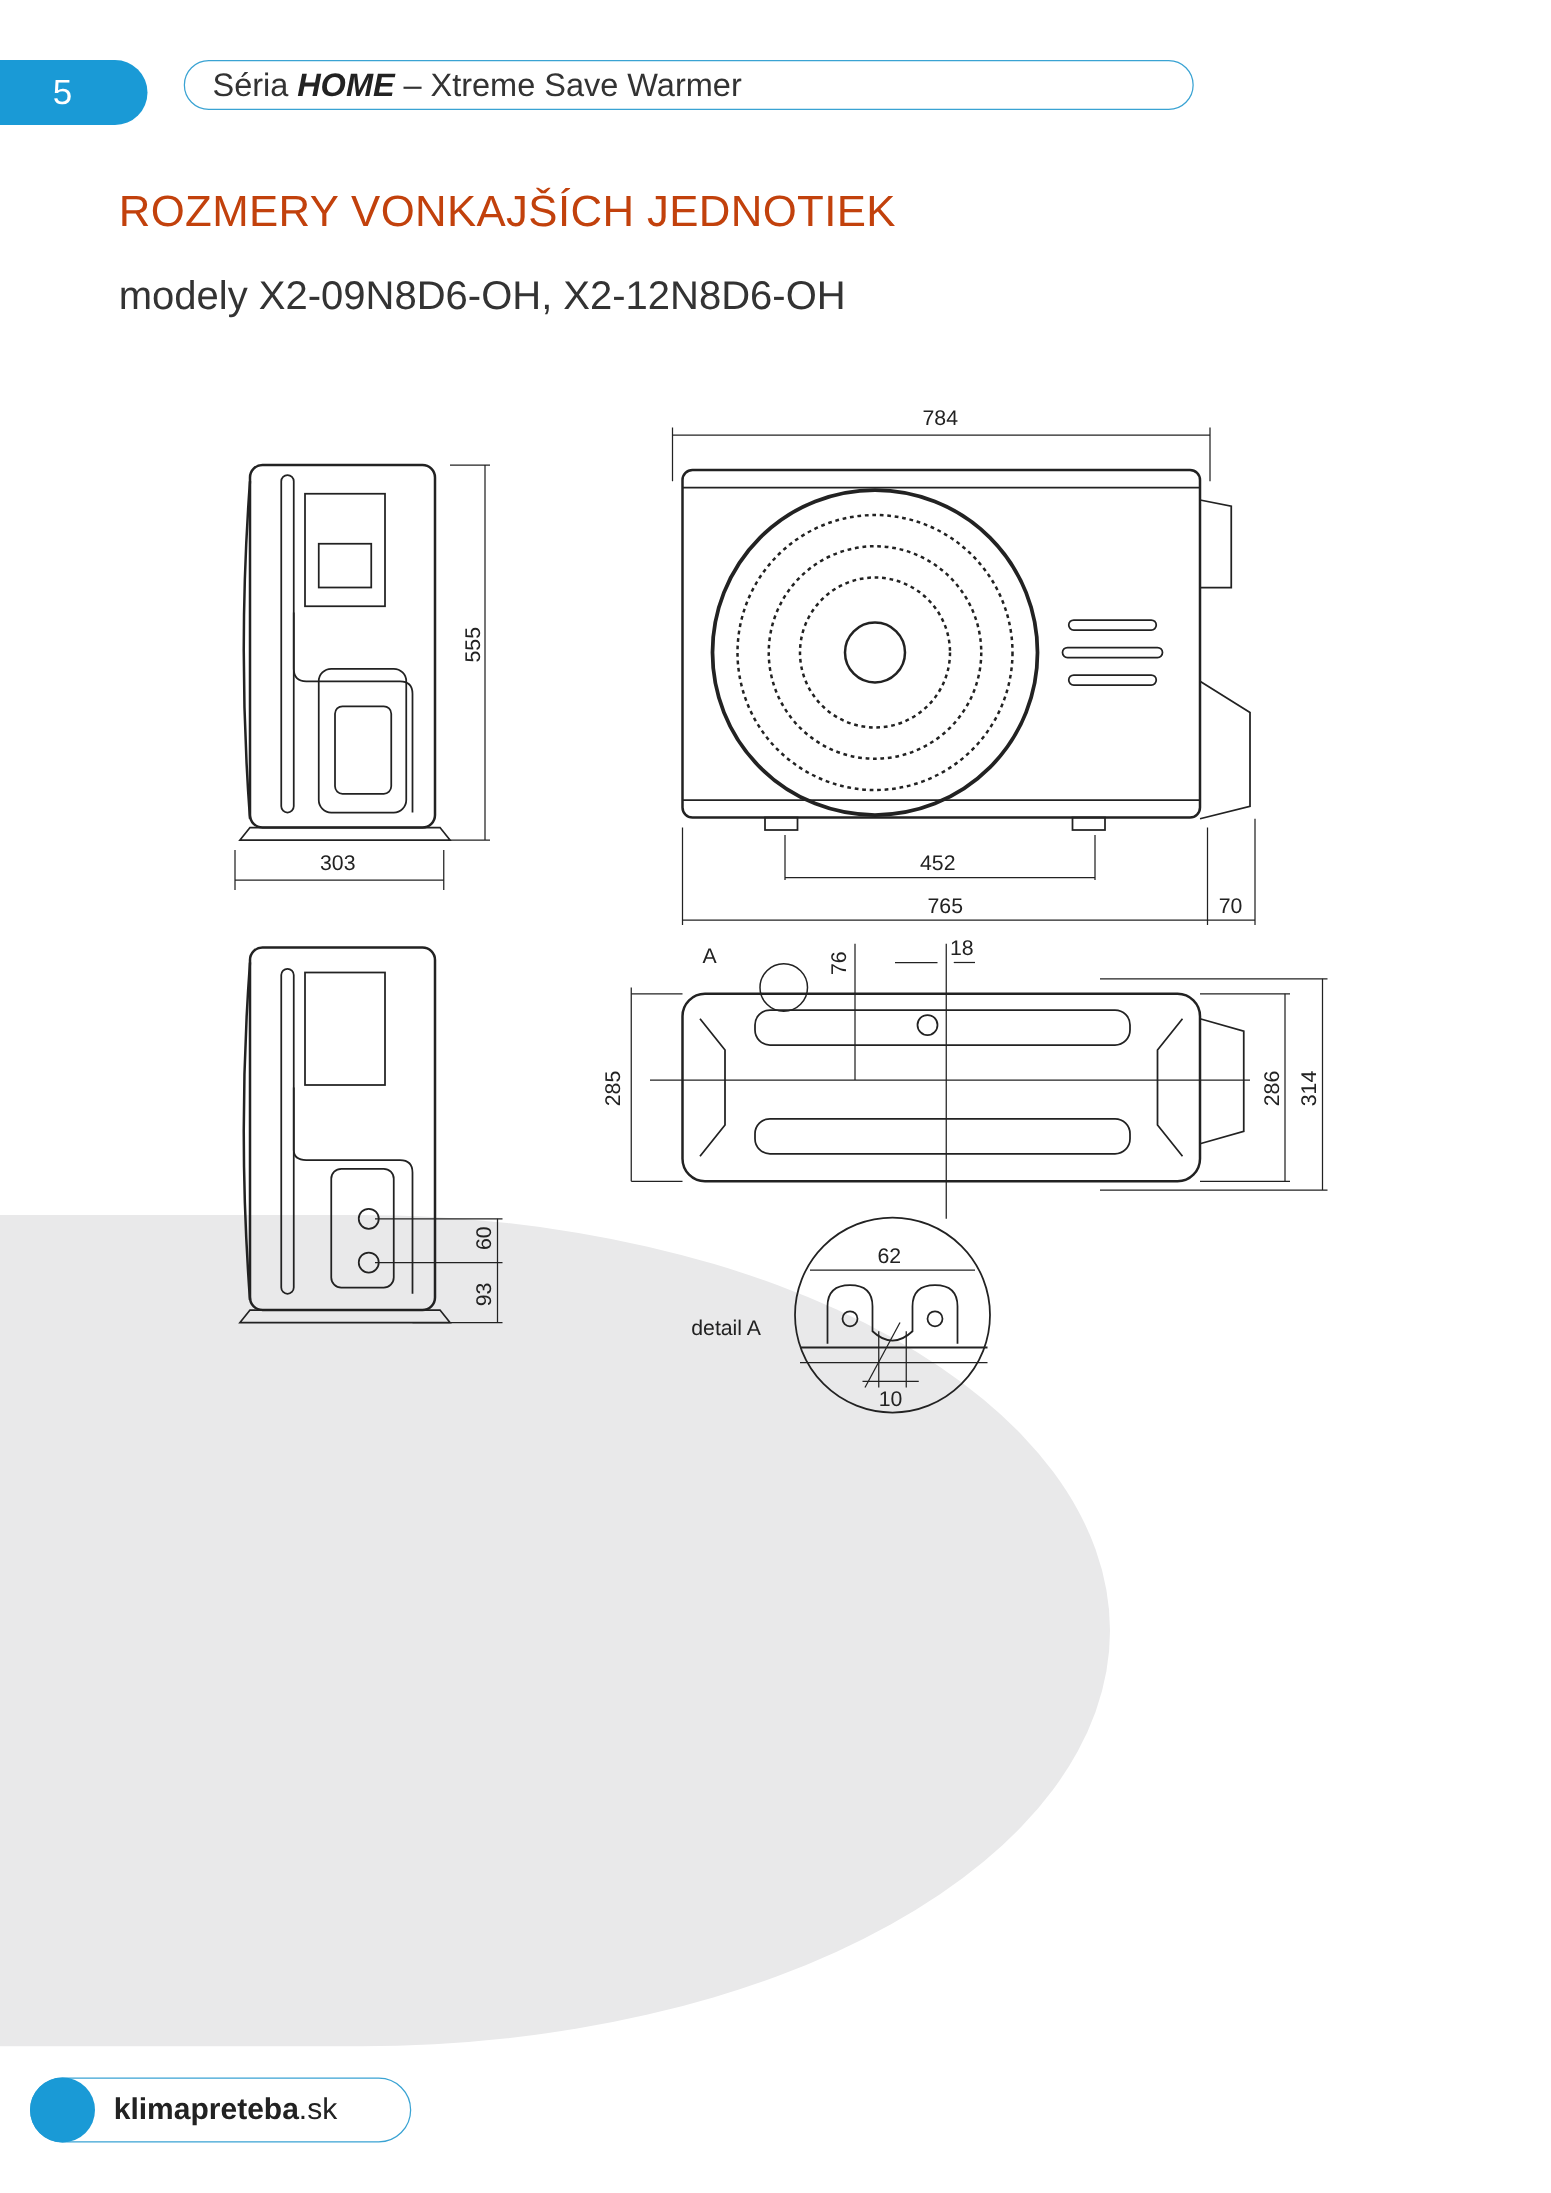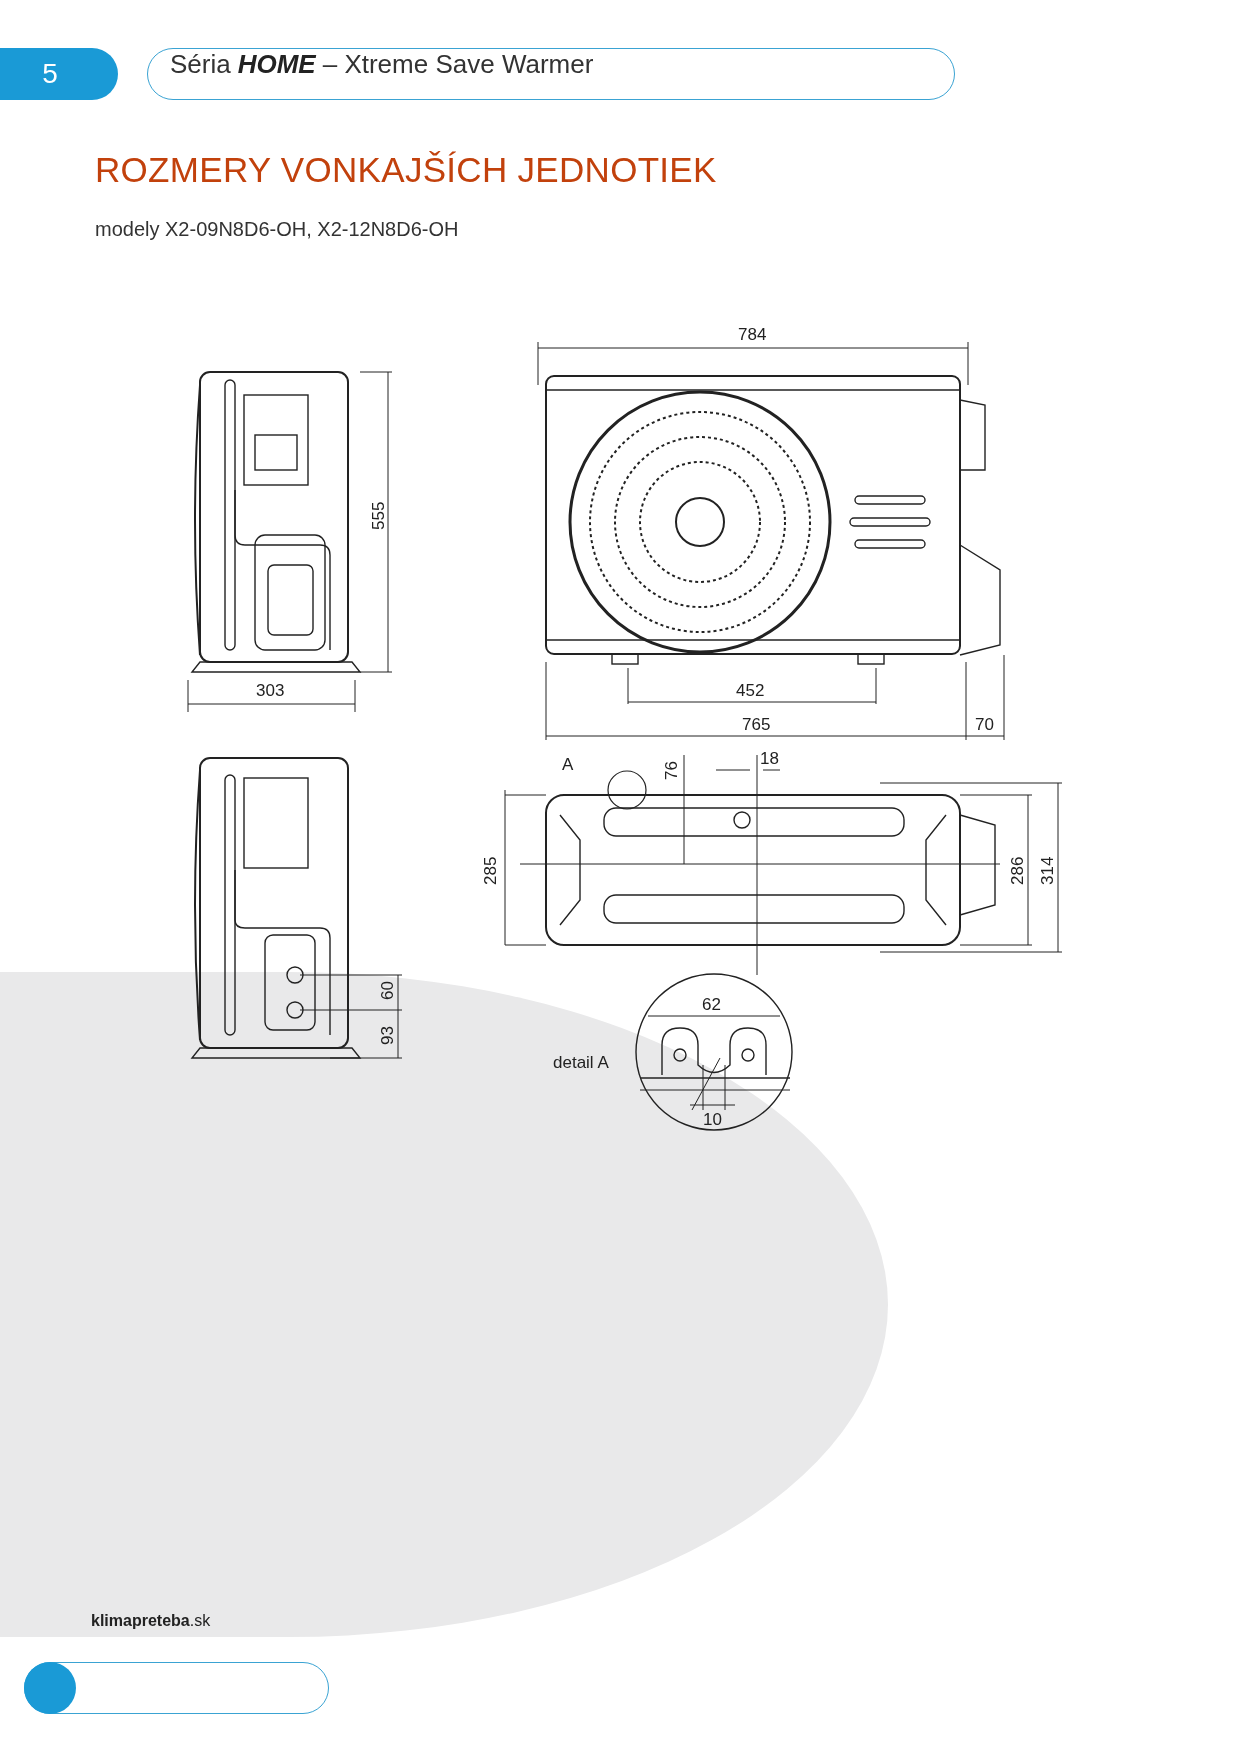--- a/index.html
+++ b/index.html
@@ -3,32 +3,32 @@
 <meta charset="utf-8">
 <style>
   html, body { margin:0; padding:0; }
   body { width:1241px; height:1754px; position:relative; background:#ffffff; overflow:hidden;
          font-family:"Liberation Sans", sans-serif; color:#222; }
   .bg-shape { position:absolute; left:0; top:972px; width:888px; height:665px; background:#e9e9ea;
               border-radius:0 600px 600px 0 / 0 333px 333px 0; }
   .page-tab { position:absolute; left:0; top:48px; width:118px; height:52px; background:#1a9ad6;
               border-radius:0 26px 26px 0; color:#fff; font-size:28px; display:flex; align-items:center;
               justify-content:center; padding-right:18px; box-sizing:border-box; }
-  .series-pill { position:absolute; left:147px; top:48px; width:808px; height:52px; border:1.5px solid #3aa3d3;
-                 border-radius:28px; box-sizing:border-box; display:flex; align-items:flex-start; padding-left:22px;
+  .series-pill { position:absolute; left:147px; top:48px; width:808px; height:40px; border:1.5px solid #3aa3d3;
+                 border-radius:28px; box-sizing:border-box; display:flex; align-items:center; padding-left:22px;
                  font-size:26px; color:#333; }
   .series-pill b { font-weight:bold; color:#222; margin:0 7px;font-style:italic; }
   .title { position:absolute; left:95px; top:150px; font-size:35px; color:#c2410c; letter-spacing:0.3px; }
-  .subtitle { position:absolute; left:95px; top:218px; font-size:20px; color:#333; }
+  .subtitle { position:absolute; left:95px; top:218px; font-size:32px; color:#333; }
   svg.drawing { position:absolute; left:0; top:0; }
   .dim { font-family:"Liberation Sans", sans-serif; font-size:17px; fill:#222; }
   .footer-pill { position:absolute; left:24px; top:1662px; width:305px; height:52px; border:1.5px solid #3aa3d3;
                  border-radius:26px; box-sizing:border-box; }
   .footer-dot { position:absolute; left:24px; top:1662px; width:52px; height:52px; border-radius:50%; background:#1a9ad6; }
-  .footer-text { position:absolute; left:91px; top:1612px; font-size:16px; color:#222; }
+  .footer-text { position:absolute; left:91px; top:1674px; font-size:24px; color:#222; }
   .footer-text b { font-weight:bold; }
 </style>
 </head>
 <body>
 
 <div class="bg-shape"></div>
 
 <div class="page-tab">
   <span>5</span>
 </div>

